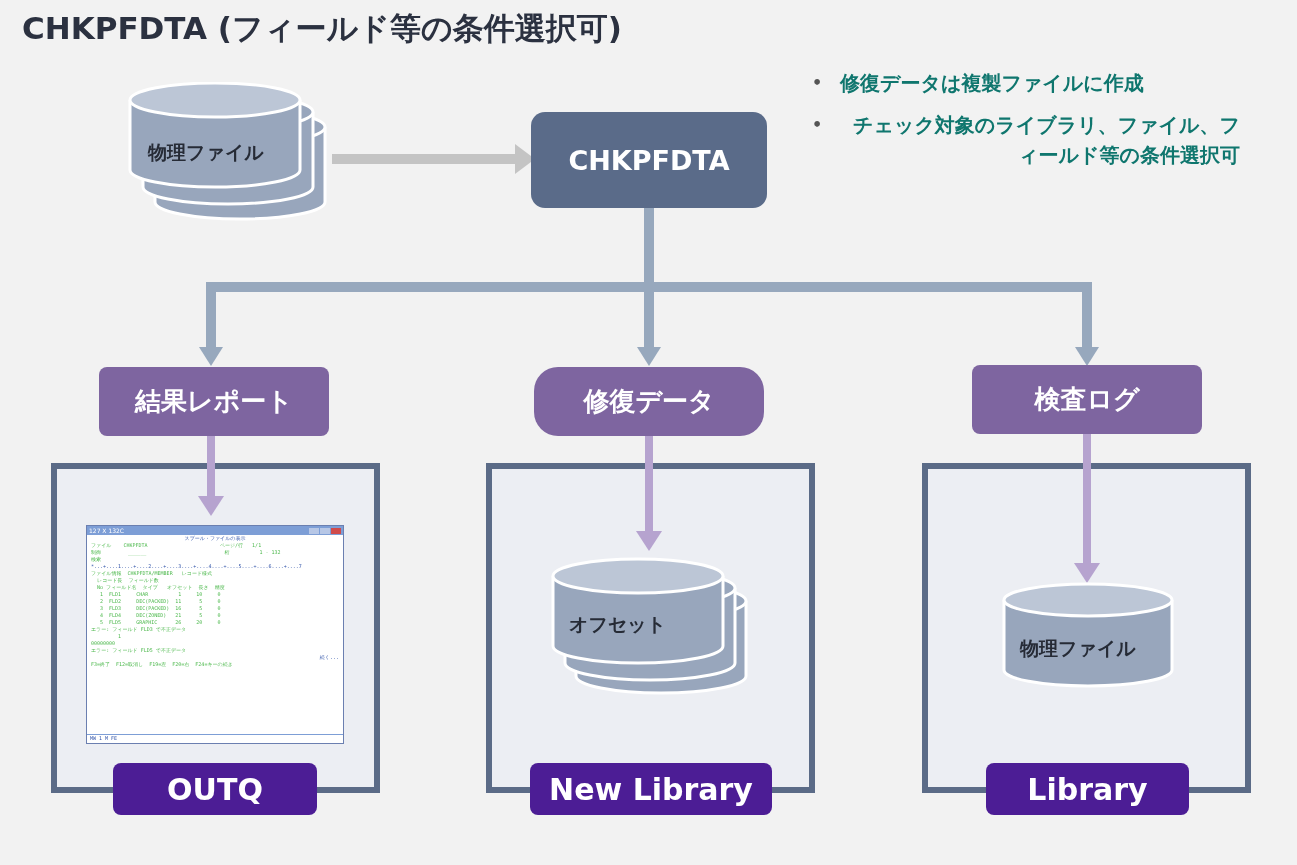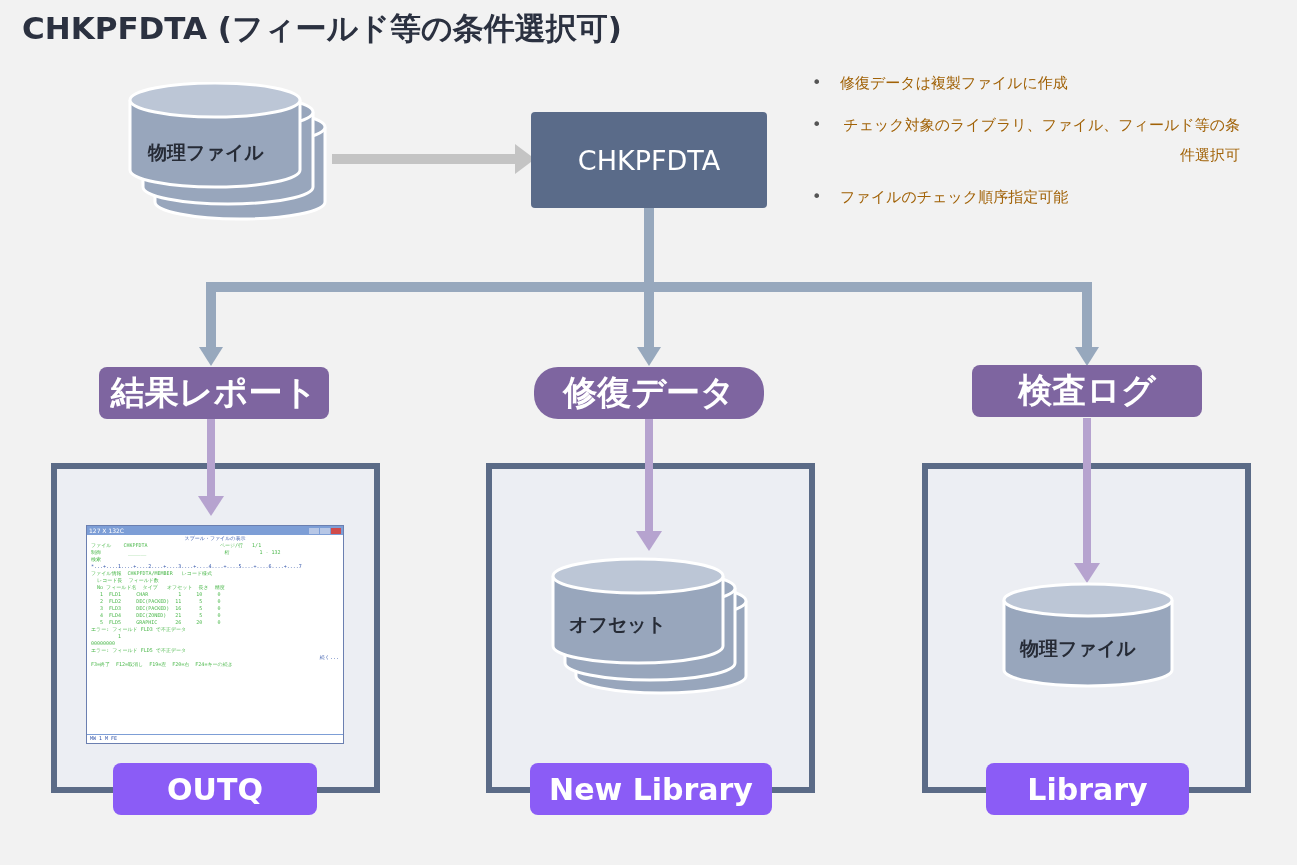--- a/index.html
+++ b/index.html
@@ -1,46 +1,45 @@
 <!DOCTYPE html>
 <html><head>
 <meta charset="utf-8">
 <style>
   html,body{margin:0;padding:0;}
   body{width:1297px;height:865px;background:#f2f2f2;position:relative;overflow:hidden;font-family:"DejaVu Sans","Liberation Sans",sans-serif;color:#2b3140;}
   .abs{position:absolute;}
   .title{left:22px;top:8px;font-size:31px;font-weight:bold;color:#2b3140;letter-spacing:0px;}
-  .bullets{left:812px;top:68px;font-size:15px;font-weight:normal;color:#a16207;line-height:30px;}
+  .bullets{left:812px;top:68px;font-size:20px;font-weight:bold;color:#0f766e;line-height:30px;}
   .bullets li{list-style:none;position:relative;padding-left:28px;margin-bottom:12px;}
   .bullets li::before{content:"•";position:absolute;left:0;top:0;color:#555;font-size:16px;}
   .bullets ul{margin:0;padding:0;}
-  .node-main{left:531px;top:112px;width:236px;height:96px;background:#5a6b89;border-radius:4px;color:#fff;font-size:27px;font-weight:normal;display:flex;align-items:center;justify-content:center;}
-  .purple{background:#7e65a0;border-radius:8px;color:#fff;font-size:34px;font-weight:bold;display:flex;align-items:center;justify-content:center;height:52px;}
+  .node-main{left:531px;top:112px;width:236px;height:96px;background:#5a6b89;border-radius:14px;color:#fff;font-size:27px;font-weight:bold;display:flex;align-items:center;justify-content:center;}
+  .purple{background:#7e65a0;border-radius:8px;color:#fff;font-size:26px;font-weight:bold;display:flex;align-items:center;justify-content:center;height:69px;}
   .frame{border:6px solid #5b6b87;background:#eceef3;box-sizing:border-box;}
-  .lib{background:#8b5cf6;border-radius:8px;color:#fff;font-size:30px;font-weight:bold;display:flex;align-items:center;justify-content:center;height:52px;}
+  .lib{background:#4c1d95;border-radius:8px;color:#fff;font-size:30px;font-weight:bold;display:flex;align-items:center;justify-content:center;height:52px;}
   .db-label{font-size:19px;font-weight:bold;color:#262b36;}
   .screen{left:86px;top:525px;width:258px;height:219px;background:#fff;border:1px solid #6b7fb0;box-sizing:border-box;overflow:hidden;}
   .screen .tb{height:9px;background:#7d9ed6;display:flex;align-items:center;justify-content:space-between;font-size:6px;color:#fff;padding:0 2px;}
   .screen .tb .btns{display:flex;gap:1px;}
   .screen .tb .btns span{display:inline-block;width:10px;height:6px;background:#b7c7e6;}
   .screen .tb .btns span.close{background:#d04b4b;}
   .screen .line{font-family:"DejaVu Sans Mono",monospace;font-size:5px;color:#4cb84c;white-space:pre;line-height:7px;padding-left:4px;}
   .screen .line.blue{color:#3355aa;}
   .screen .foot{position:absolute;left:0;right:0;bottom:0;height:8px;border-top:1px solid #7d9ed6;font-family:"DejaVu Sans Mono",monospace;font-size:5px;color:#3355aa;padding-left:3px;}
 </style>
 </head>
 <body>
 
 <div class="abs title">CHKPFDTA (フィールド等の条件選択可)</div>
 
 <div class="abs bullets">
   <ul>
     <li>修復データは複製ファイルに作成</li>
     <li style="width:400px;text-align:right;">チェック対象のライブラリ、ファイル、フィールド等の条件選択可</li>
-    <li>ファイルのチェック順序指定可能</li>
   </ul>
 </div>
 
 <svg class="abs" style="left:0;top:0;" width="1297" height="865">
   <defs></defs>
 
   <rect x="332" y="154" width="185" height="10" fill="#c4c4c4"></rect>
   <polygon points="515,144 535,159 515,174" fill="#c4c4c4"></polygon>
 
   <rect x="644" y="206" width="10" height="145" fill="#97a8bd"></rect>

